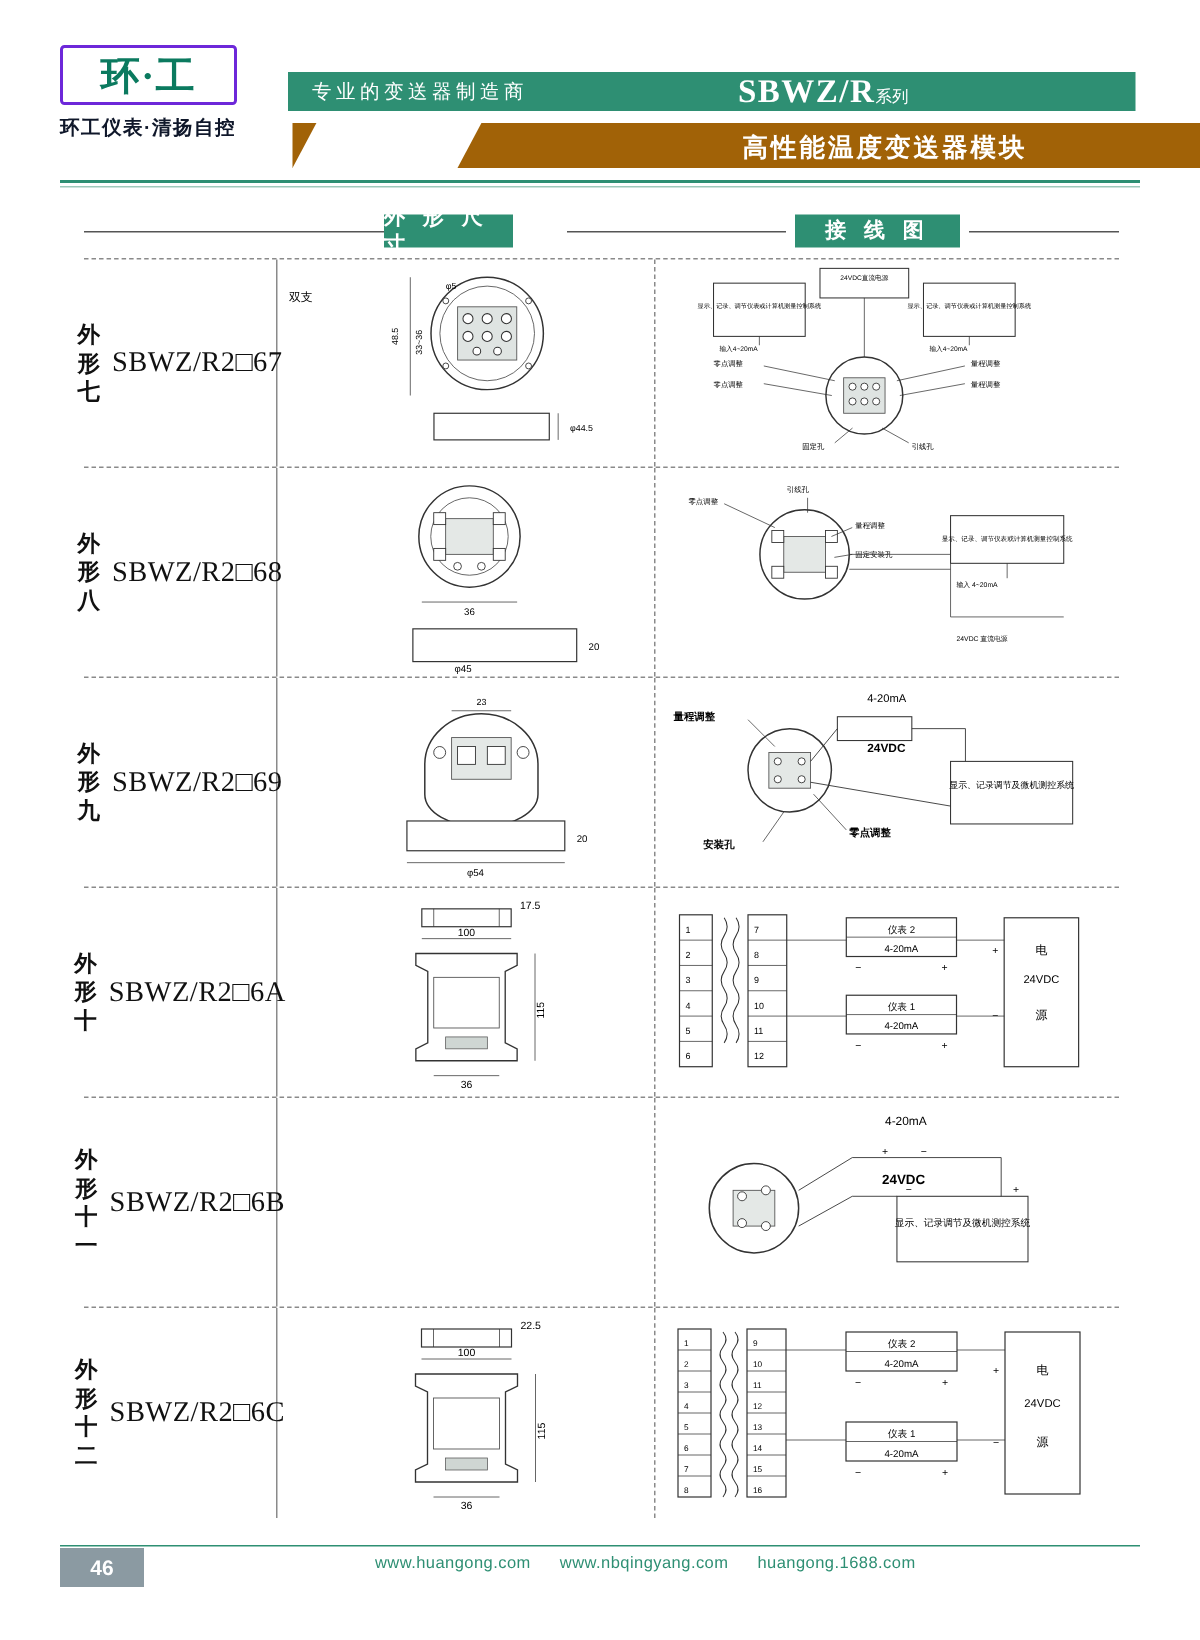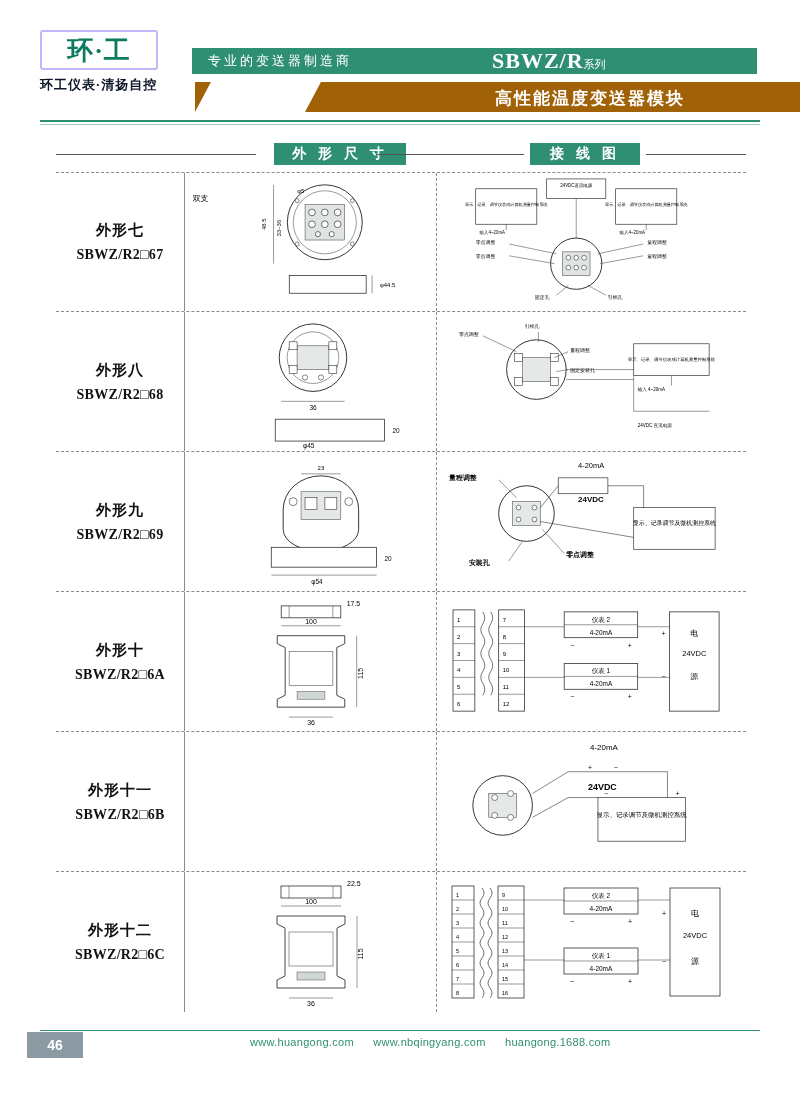--- a/index.html
+++ b/index.html
@@ -13,21 +13,21 @@
   }
   
   .header{
     position:absolute;left:0;top:0;width:800px;height:120px;
   }
   .logo-box{
     position:absolute;left:40px;top:30px;width:150px;height:64px;
   }
   .logo-mark{
     width:118px;height:40px;
-    border:2px solid #c4b5fd;
+    border:2px solid #6d28d9;
     border-radius:3px;
     display:flex;align-items:center;justify-content:center;
     background:#ffffff;
     box-sizing:border-box;
   }
   .logo-mark span{
     font-family:"Liberation Serif", serif;
     font-weight:bold;font-size:26px;color:#0b7a5f;letter-spacing:1px;
   }
   .logo-tag{
@@ -71,21 +71,21 @@
     position:absolute;left:40px;top:124px;width:720px;height:1px;background:#9ec9bb;
   }
 
   
   .col-title{
     position:absolute;height:22px;
     background:#2e8f73;color:#ffffff;
     font-size:14px;font-weight:bold;letter-spacing:4px;
     display:flex;align-items:center;justify-content:center;
   }
-  .col-title.left{left:274px;top:143px;width:132px;}
+  .col-title.left{left:256px;top:143px;width:86px;}
   .col-title.right{left:530px;top:143px;width:110px;}
   .title-line{
     position:absolute;top:154px;height:1px;background:#555;
   }
 
   
   .grid{
     position:absolute;left:56px;top:172px;width:690px;height:852px;
   }
   .row{
@@ -99,42 +99,42 @@
   .vdiv{
     position:absolute;left:128px;top:0;width:1px;height:100%;
     background:#8a8a8a;
   }
   .vdiv2{
     position:absolute;left:380px;top:0;width:1px;height:100%;
     border-left:1px dashed #8a8a8a;
   }
   .label-cell{
     position:absolute;left:0;top:0;width:128px;height:100%;
-    display:flex;flex-direction:column;align-items:center;justify-content:center;
+    display:flex;align-items:center;justify-content:center;
     gap:7px;
   }
   .label-cn{font-size:15px;font-weight:bold;letter-spacing:1px;color:#111;}
   .label-code{
     font-family:"Liberation Serif", serif;
-    font-size:14px;font-weight:bold;color:#111;letter-spacing:0.3px;text-align:right;
+    font-size:19px;font-weight:normal;color:#111;letter-spacing:0.3px;text-align:right;
   }
   .dim-cell{
     position:absolute;left:129px;top:0;width:251px;height:100%;
   }
   .wire-cell{
     position:absolute;left:382px;top:0;width:308px;height:100%;
   }
   .cell-svg{width:100%;height:100%;display:block;}
 
   
   .footer-rule{
     position:absolute;left:40px;top:1030px;width:720px;height:1px;background:#2e8f73;
   }
   .page-num{
-    position:absolute;left:27px;top:1032px;width:56px;height:26px;
+    position:absolute;left:40px;top:1032px;width:56px;height:26px;
     background:#8b9aa2;color:#fff;font-size:14px;font-weight:bold;
     display:flex;align-items:center;justify-content:center;
   }
   .footer-links{
     position:absolute;left:250px;top:1036px;width:500px;
     font-size:11px;color:#2e8f73;letter-spacing:0.3px;
   }
   .footer-links span{margin-right:16px;margin-top:19px;}
   text{font-family:"Liberation Sans", sans-serif;}
 </style>

